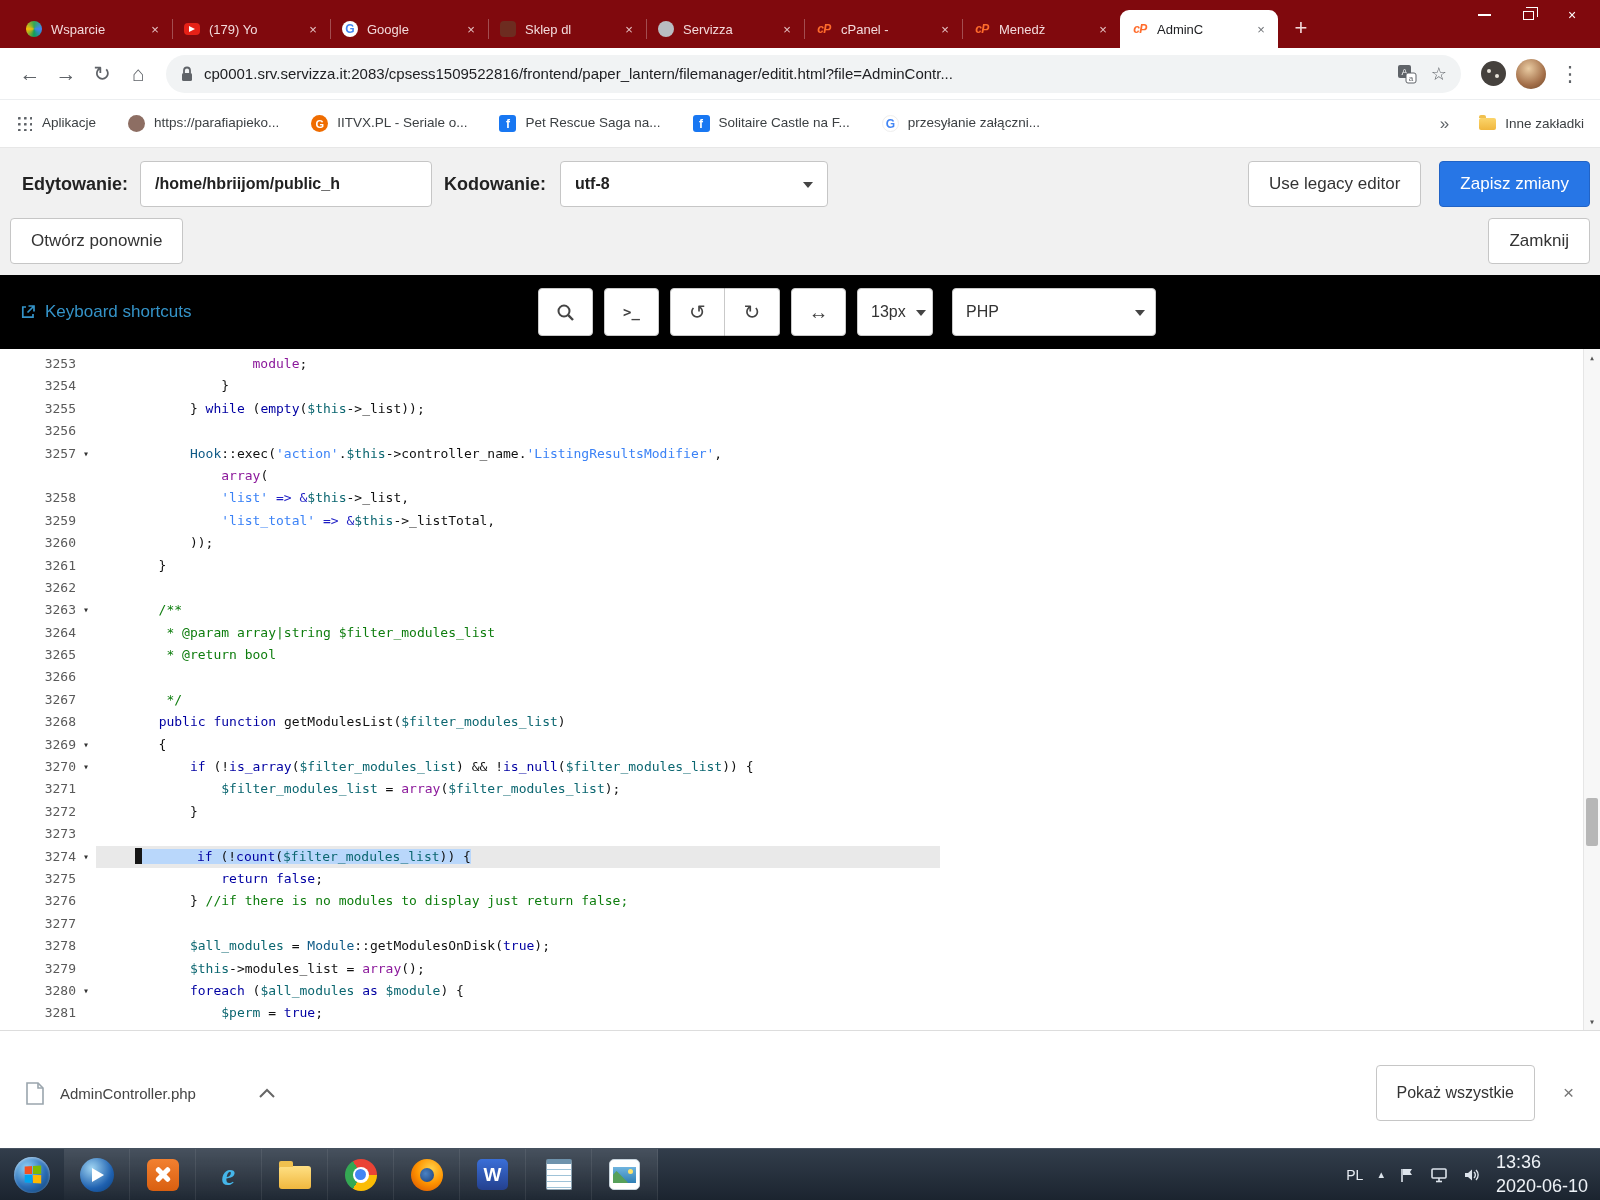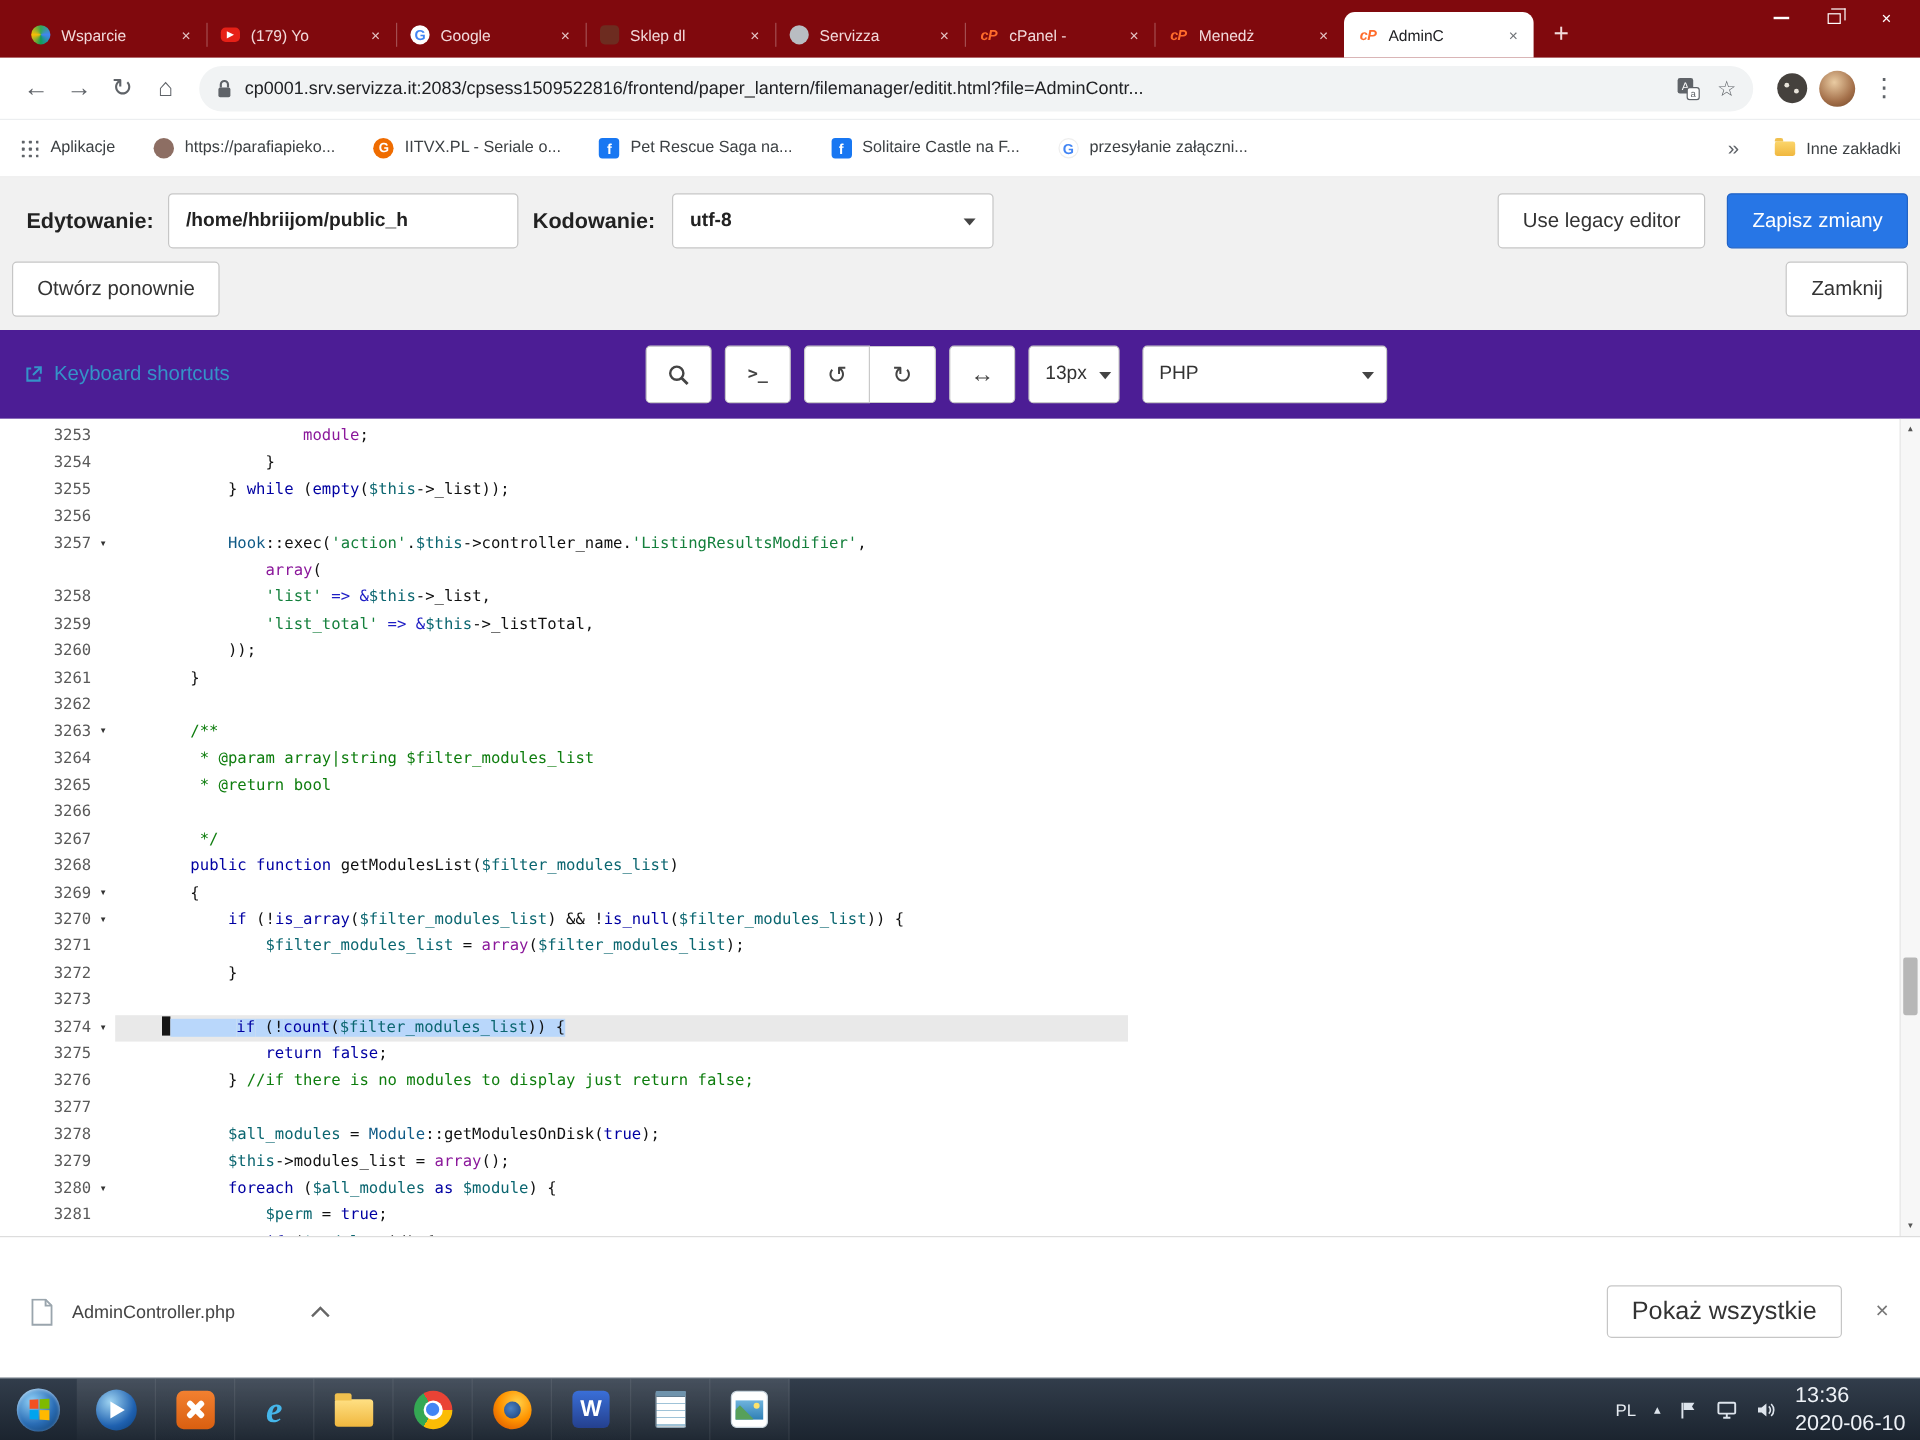--- a/index.html
+++ b/index.html
@@ -63,21 +63,21 @@
   .cph-input{width:292px;height:46px;background:#fff;border:1px solid #c6c6c6;border-radius:4px;padding:0 14px;font-size:16px;font-weight:bold;color:#222;font-family:"Liberation Sans",sans-serif}
   .sel{height:46px;background:#fff;border:1px solid #c6c6c6;border-radius:4px;display:flex;align-items:center;justify-content:space-between;padding:0 14px;font-size:16px;color:#222}
   .sel.enc{width:268px;font-weight:bold;margin-left:2px}
   .cdn{width:0;height:0;border:5px solid transparent;border-top:6px solid #444;margin-top:6px;margin-left:10px}
   .btn{height:46px;background:#fff;border:1px solid #c6c6c6;border-radius:4px;font-size:17px;color:#333;display:inline-flex;align-items:center;justify-content:center;padding:0 20px;white-space:nowrap}
   .btn.primary{background:#2776e6;border-color:#2163c6;color:#fff}
   .spacer{flex:1}
   .mr18{margin-right:18px}
 
   
-  .edbar{height:74px;background:#4c1d95;position:relative;display:flex;align-items:center;padding:0 20px}
+  .edbar{height:74px;background:#000000;position:relative;display:flex;align-items:center;padding:0 20px}
   .kb-link{color:#3493c8;font-size:17px;display:flex;align-items:center;gap:9px;text-decoration:none}
   .edbar-center{position:absolute;left:538px;top:13px;display:flex;align-items:center;gap:11px}
   .tbtn{width:55px;height:48px;background:#fff;border:1px solid #c9c9c9;border-radius:4px;display:flex;align-items:center;justify-content:center;color:#444;font-size:20px}
   .btn-pair{display:flex}
   .btn-pair .tbtn:first-child{border-radius:4px 0 0 4px}
   .btn-pair .tbtn:last-child{border-radius:0 4px 4px 0;border-left:none}
   .term-gl{font-family:"DejaVu Sans Mono",monospace;font-size:14px;font-weight:bold}
   .tsel{height:48px;background:#fff;border:1px solid #c9c9c9;border-radius:4px;display:flex;align-items:center;justify-content:space-between;padding:0 10px 0 13px;font-size:16px;color:#333}
   .tsel.small{width:76px}
   .tsel.wide{width:204px;margin-left:8px}
@@ -88,35 +88,35 @@
   .crow{display:flex;height:22.4px;line-height:22.4px}
   .ln{flex:0 0 76px;text-align:right;color:#595959}
   .fold{flex:0 0 20px;text-align:center;color:#333;font-size:10px}
   .ctxt{flex:0 0 844px;white-space:pre;color:#111}
   .crow.hl .ctxt{background:#e9e9e9}
   .sel-tx{background:#b9d7fb}
   .caret{display:inline-block;width:7px;height:16px;background:#161616;vertical-align:-3px}
   .tk-p{color:#111}.tk-mth{color:#111}
   .tk-kw{color:#0000a2}
   .tk-kw2{color:#8b189b}
-  .tk-str{color:#15803d}
+  .tk-str{color:#3b82f6}
   .tk-cm{color:#0e7d0e}
   .tk-var{color:#0b6670}
   .tk-cls{color:#0f5a86}
   .tk-op{color:#1d1dc4}
   .vsb{position:absolute;top:0;right:0;width:17px;height:100%;background:#f7f7f7;border-left:1px solid #e6e6e6}
   .vsb .arr{position:absolute;left:0;width:100%;text-align:center;font-size:10px;color:#555}
   .vsb .arr.up{top:3px}.vsb .arr.down{bottom:3px}
   .vsb .thumb{position:absolute;left:2px;right:2px;top:66%;height:48px;background:#b7b7b7;border-radius:2px}
 
   
   .filebar{height:56px;display:flex;align-items:center;padding:0 26px;margin-top:34px}
   .fname{font-size:15px;color:#444;margin-left:16px}
   .chev-up{margin-left:62px;display:flex}
-  .show-all{margin-left:auto;height:44px;font-size:21px}
+  .show-all{margin-left:auto;height:56px;font-size:16px}
   .fb-close{margin-left:28px;color:#777;font-size:19px}
 
   
   .taskbar{position:absolute;left:0;bottom:0;width:100%;height:52px;background:linear-gradient(#323d4b,#1b242f);border-top:1px solid #45515f;display:flex;align-items:stretch}
   .tb-start{width:64px;display:flex;align-items:center;justify-content:center}
   .orb{width:36px;height:36px;border-radius:50%;background:radial-gradient(circle at 35% 30%,#8fd0f8,#2a6db5 55%,#0b3764);display:flex;align-items:center;justify-content:center;box-shadow:inset 0 1px 3px rgba(255,255,255,.55)}
   .flag{display:grid;grid-template-columns:8px 8px;grid-template-rows:8px 8px;gap:1px;transform:perspective(40px) rotateY(-14deg)}
   .flag i{display:block}
   .flag i:nth-child(1){background:#f25022}.flag i:nth-child(2){background:#7fba00}
   .flag i:nth-child(3){background:#00a4ef}.flag i:nth-child(4){background:#ffb900}

